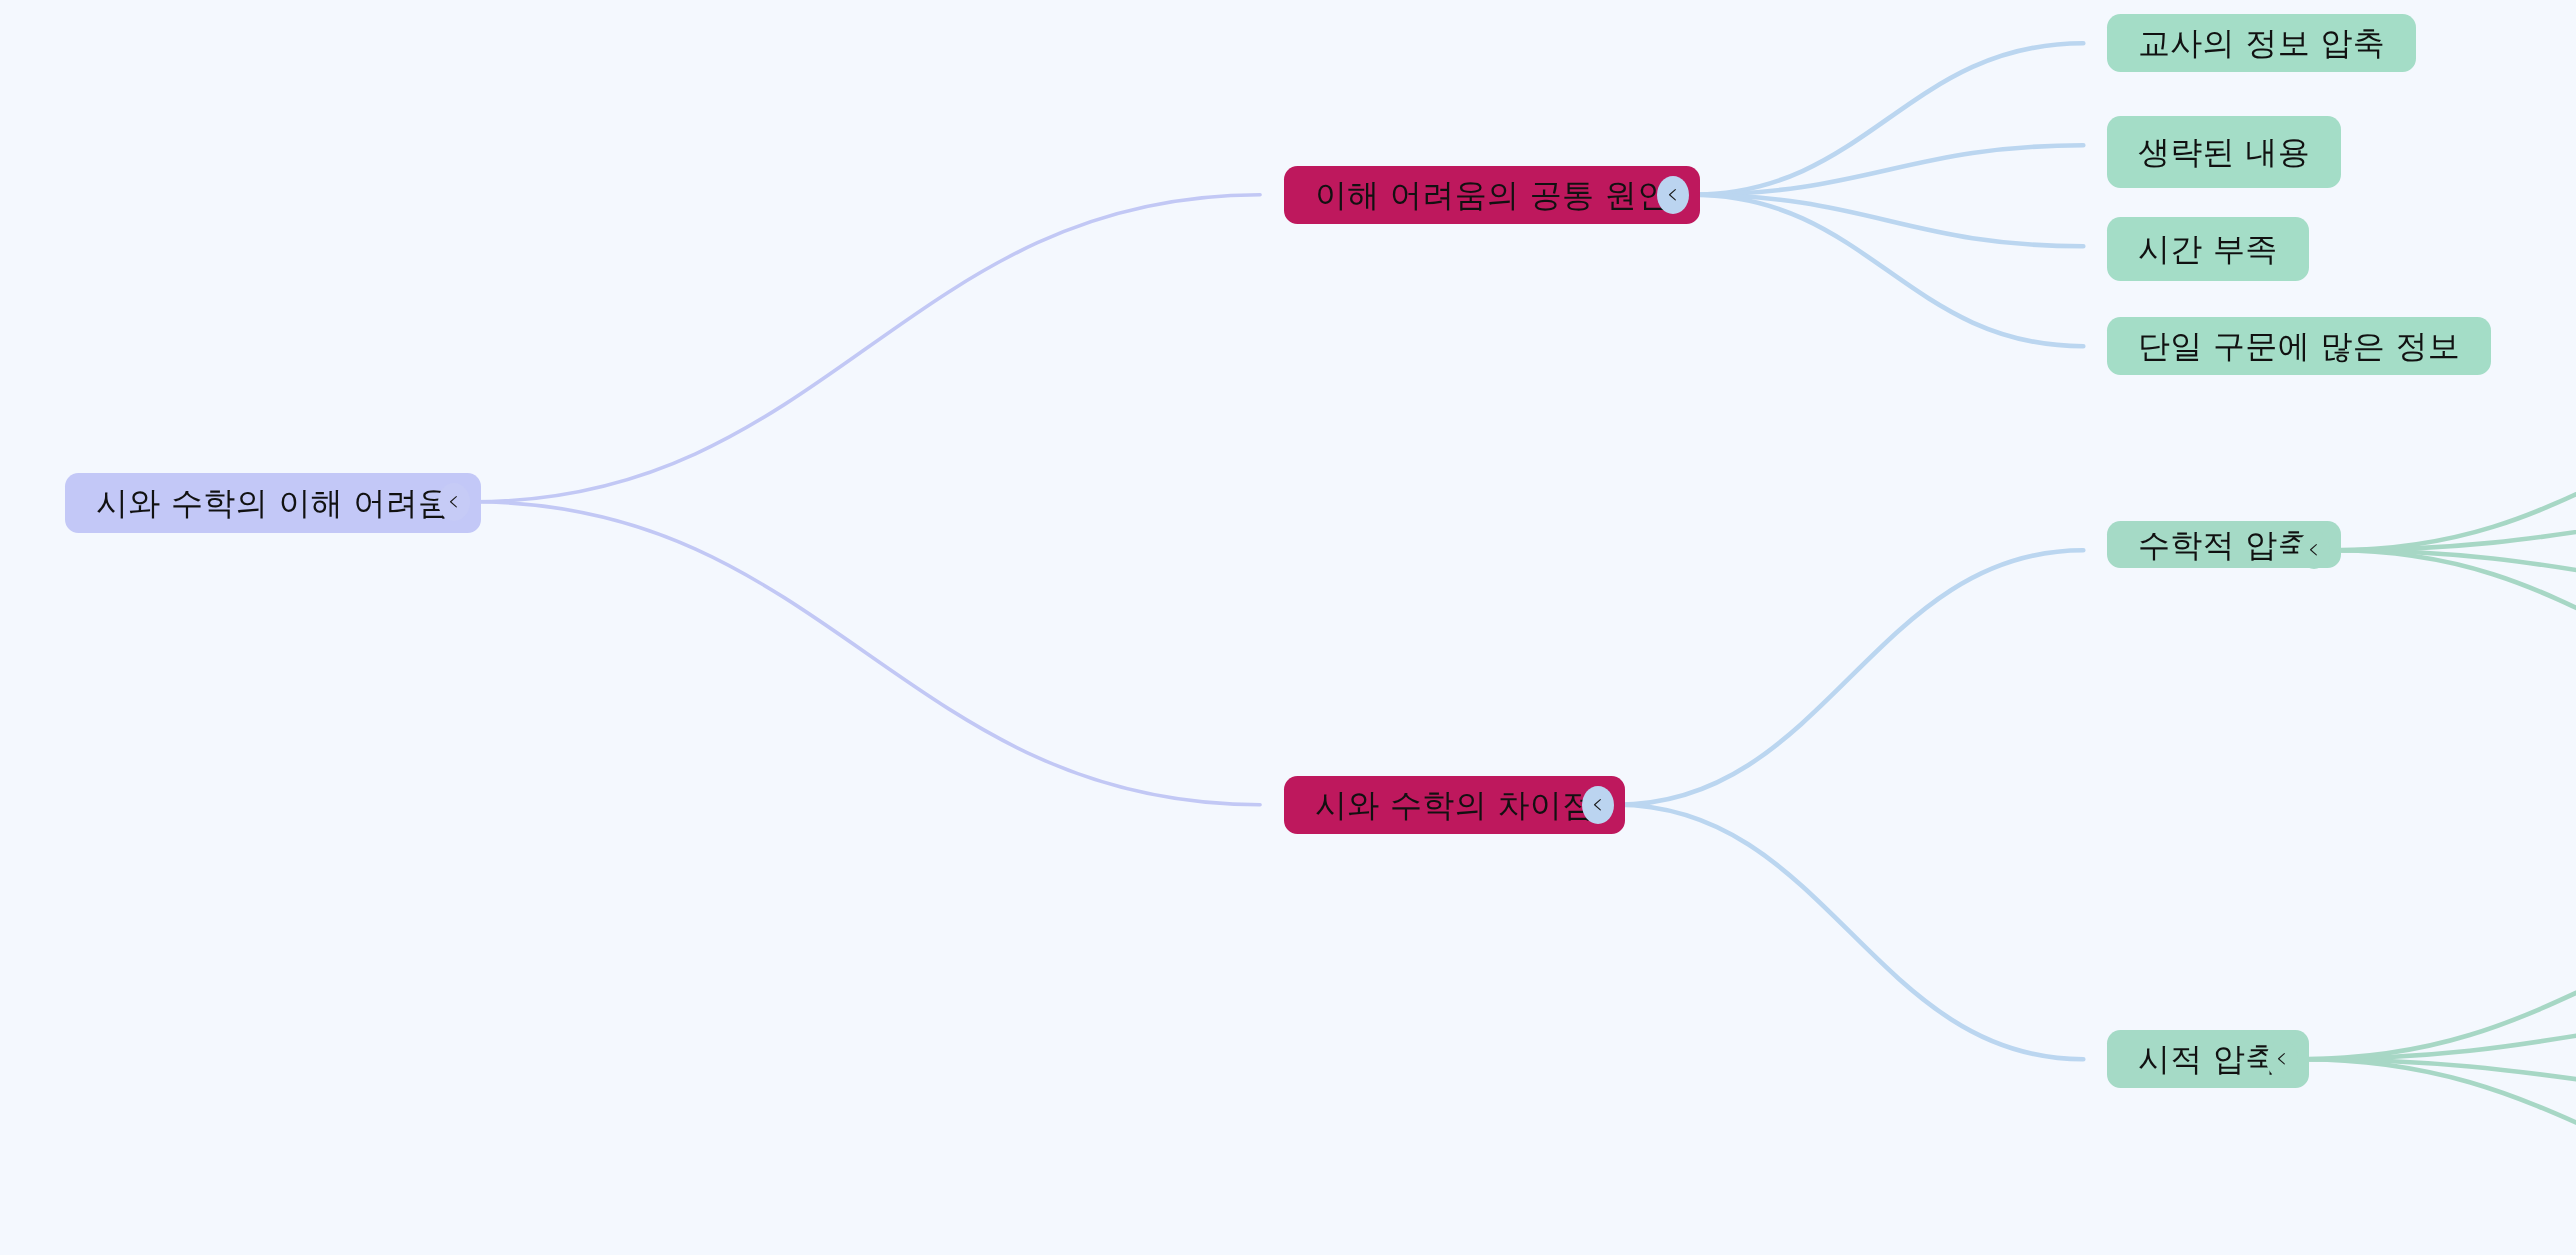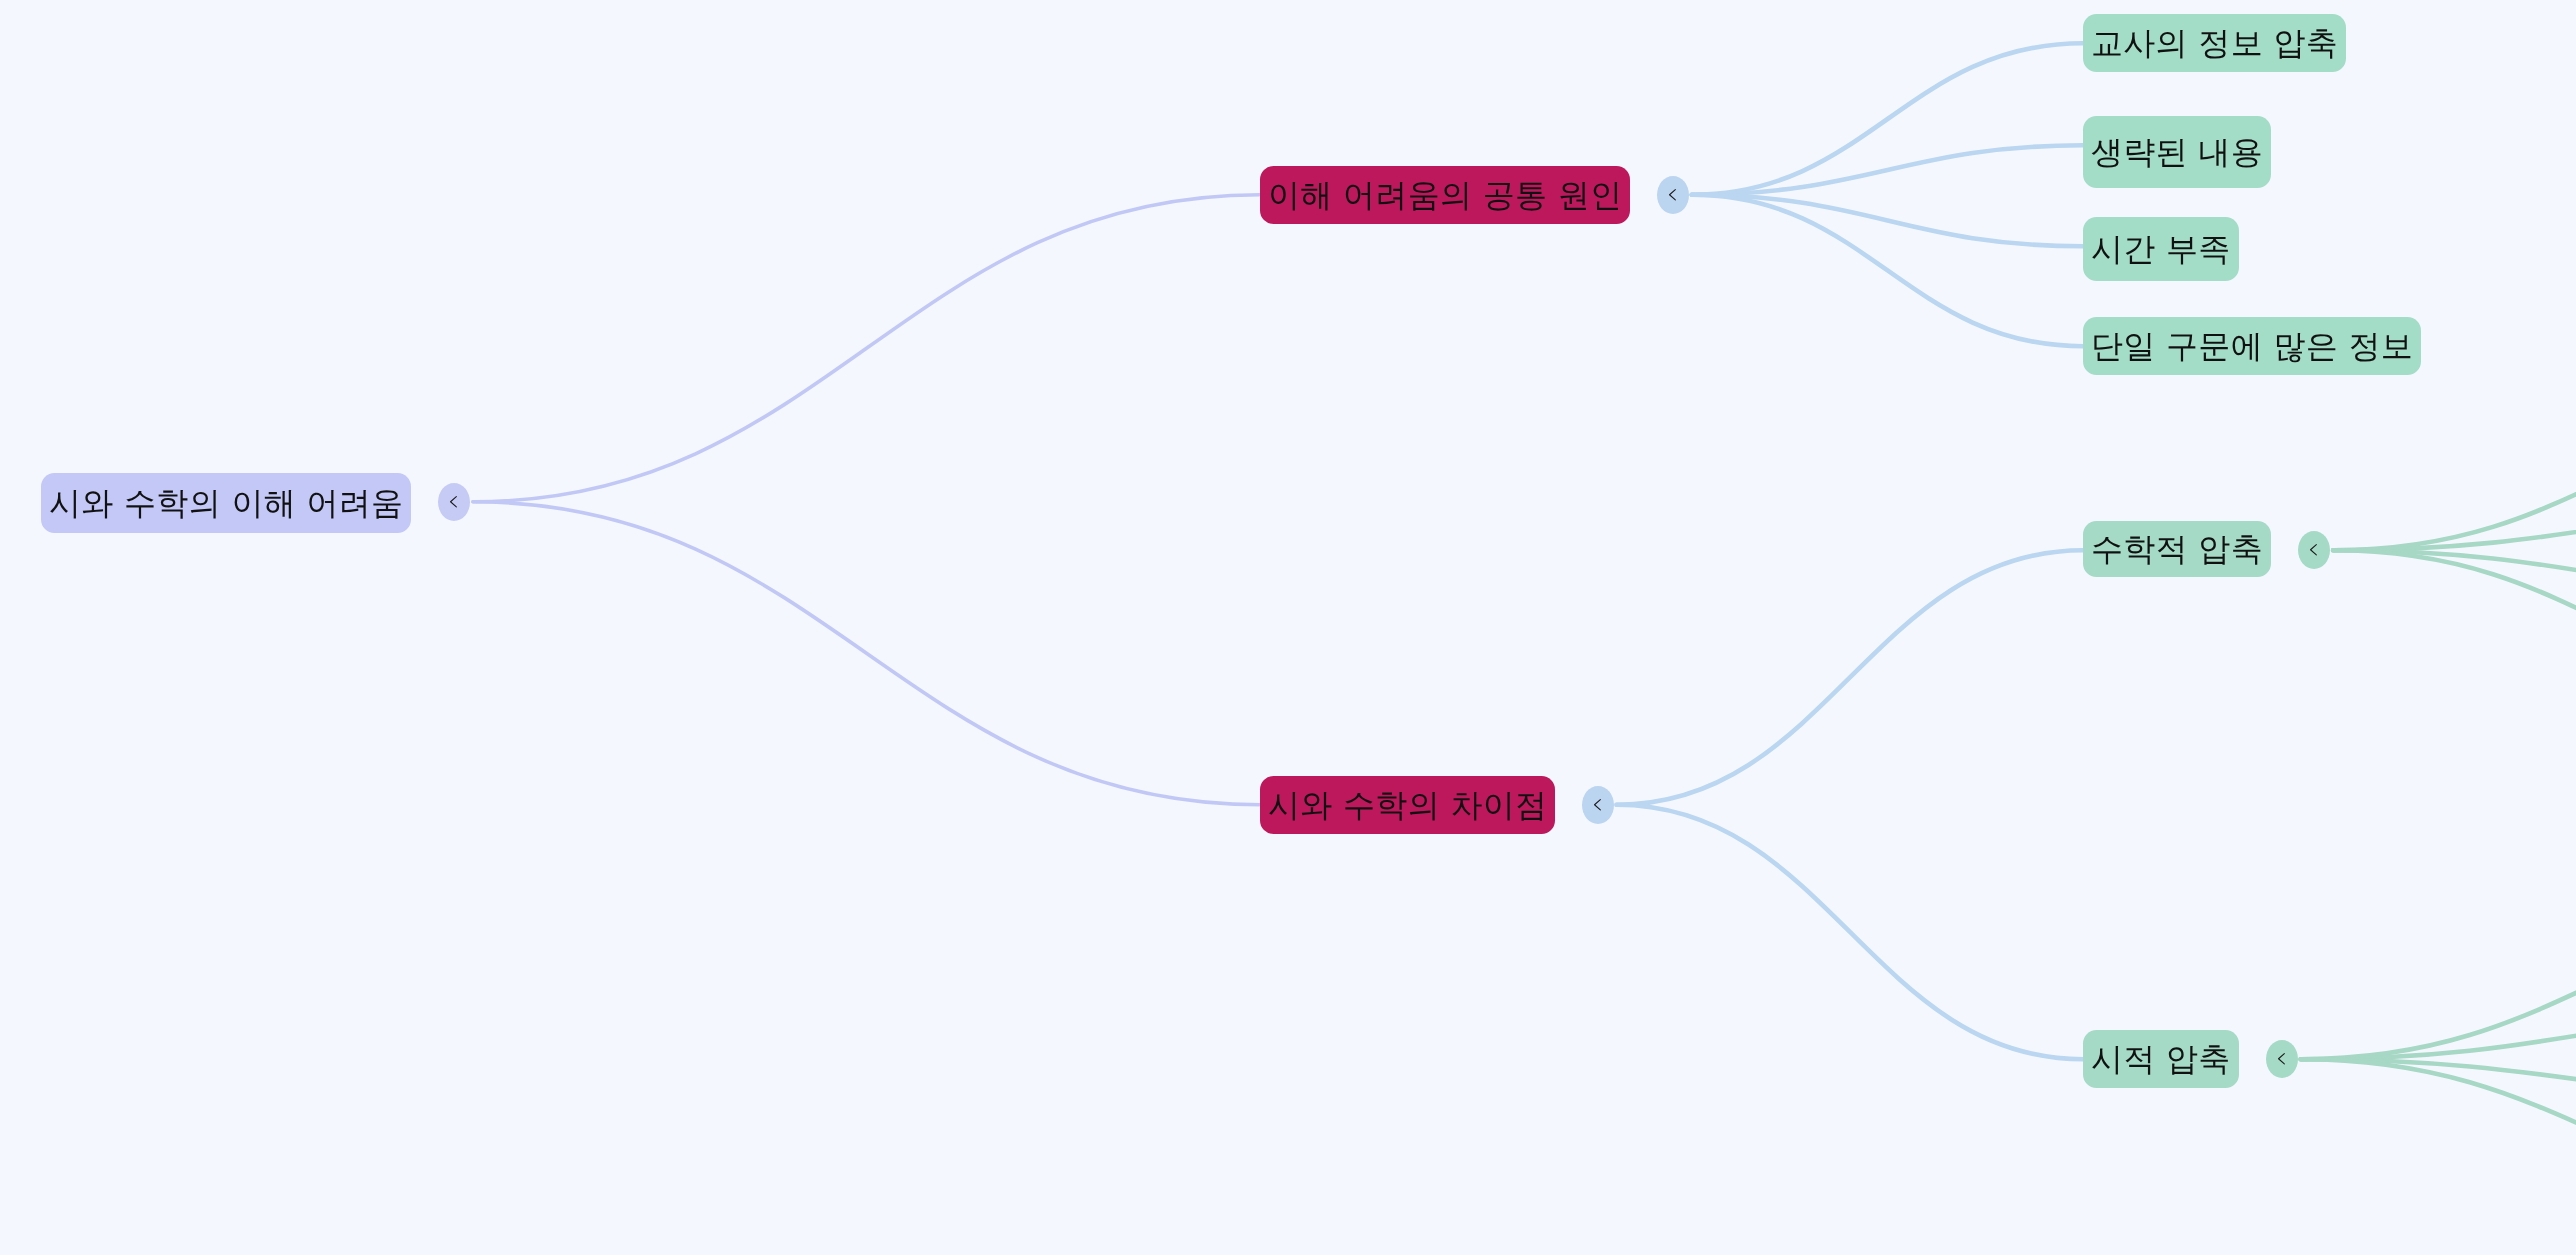--- a/index.html
+++ b/index.html
@@ -28,21 +28,22 @@
     display: flex;
     align-items: center;
     justify-content: center;
     box-sizing: border-box;
     border-radius: 13.4px;
     color: #111111;
     font-size: 32px;
     line-height: 1;
     white-space: nowrap;
     letter-spacing: 0.3px;
-    padding: 0 8px;
+    padding: 0 31px;
+    margin-left: 24px;
   }
   .node.root    { background: #c3c8f7; }
   .node.branch  { background: #be185d; justify-content: center; }
   .node.mint    { background: #a5dac6; }
   .node.leaf-a  { background: #a4ddc7; }
 
   .toggle {
     position: absolute;
     width: 32px;
     height: 38px;
@@ -109,21 +110,21 @@
         <span>단일 구문에 많은 정보</span>
       </div>
       <div class="node branch" style="left: 1260px; top: 776px; min-width: 247px; height: 58px;">
         <span>시와 수학의 차이점</span>
       </div>
       <div class="toggle blue" title="&lt;" style="left: 1582px; top: 786px;">
         <svg width="15.5" height="15.5" viewBox="0 0 24 24">
           <path d="M16 4 L7 12 L16 20" fill="none" stroke="#1a1a1a" stroke-width="1.7" stroke-linecap="round" stroke-linejoin="round"></path>
         </svg>
       </div>
-      <div class="node mint" style="left: 2083px; top: 521px; min-width: 170px; height: 56px;">
+      <div class="node mint" style="left: 2083px; top: 521px; min-width: 170px; height: 47px;">
         <span>수학적 압축</span>
       </div>
       <div class="toggle green" title="&lt;" style="left: 2298px; top: 531px;">
         <svg width="15.5" height="15.5" viewBox="0 0 24 24">
           <path d="M16 4 L7 12 L16 20" fill="none" stroke="#1a1a1a" stroke-width="1.7" stroke-linecap="round" stroke-linejoin="round"></path>
         </svg>
       </div>
       <div class="node mint" style="left: 2083px; top: 1030px; min-width: 155px; height: 58px;">
         <span>시적 압축</span>
       </div>

